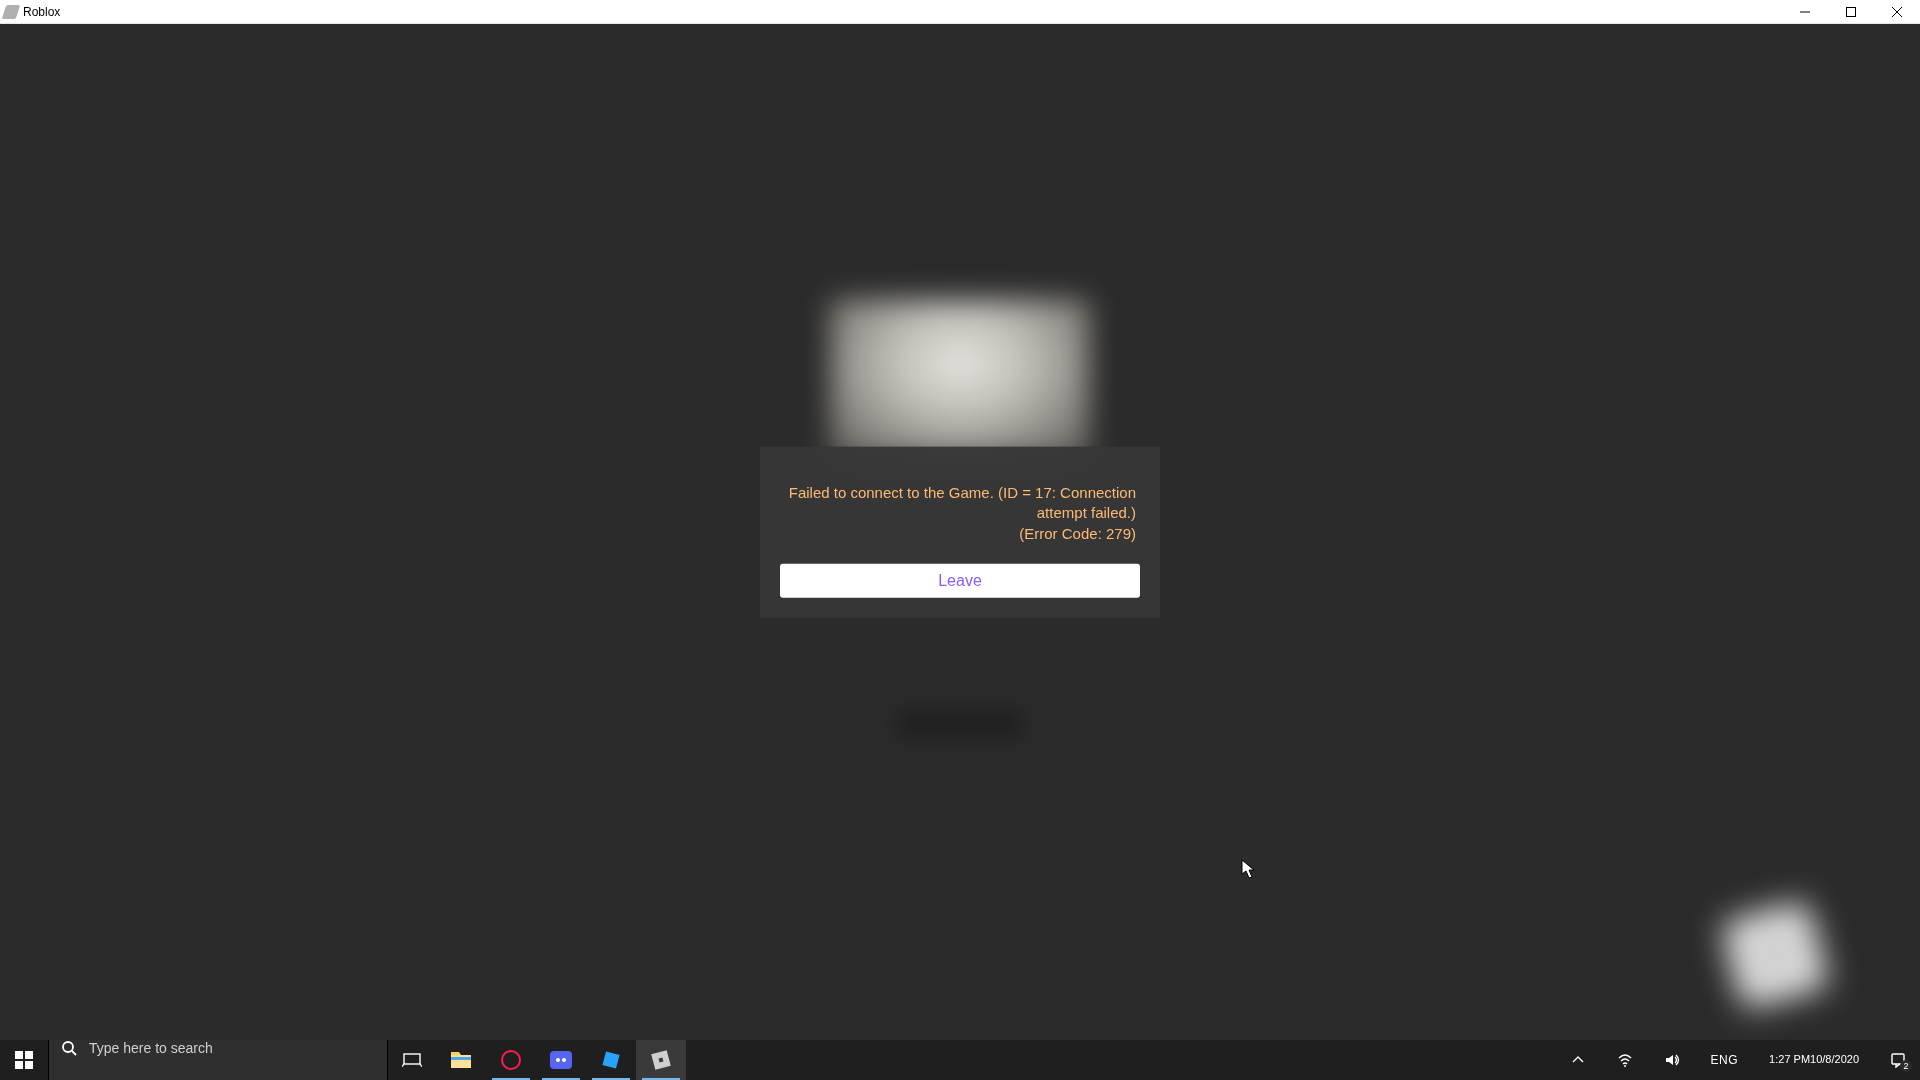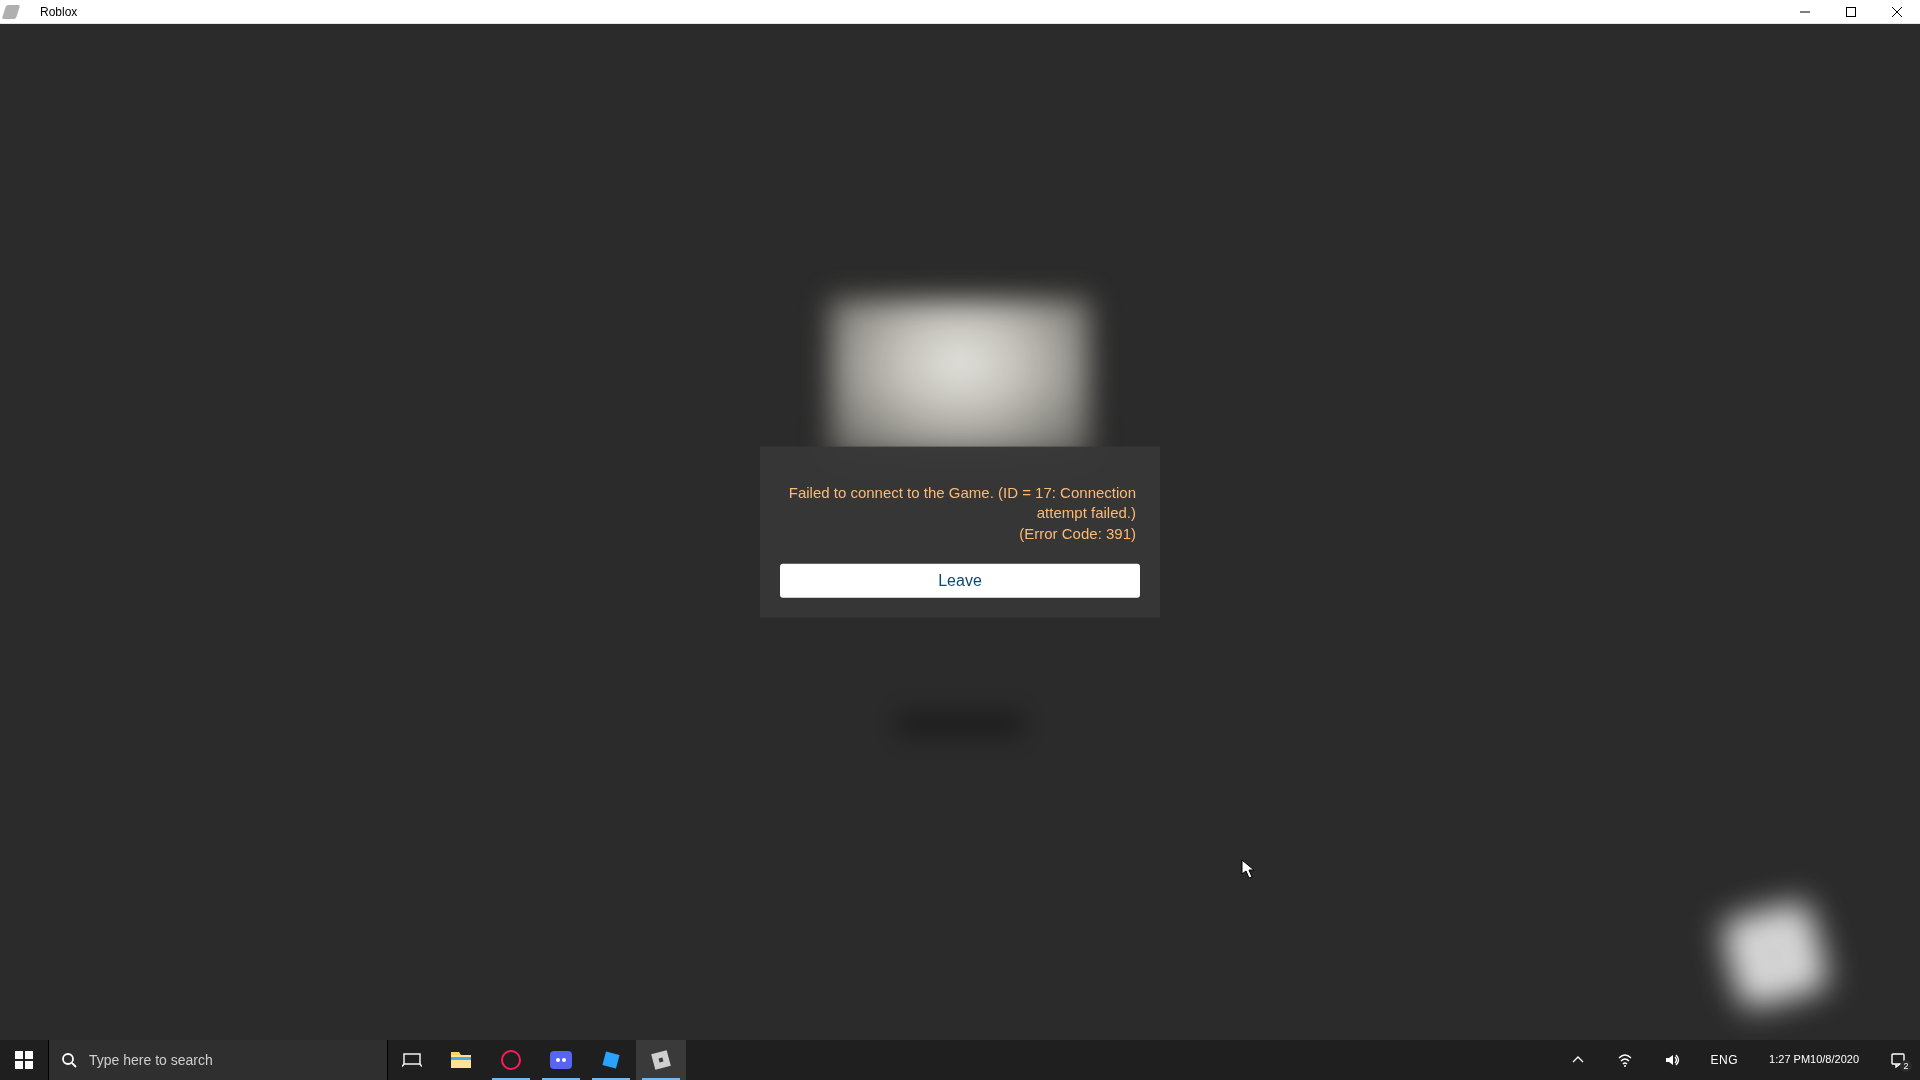--- a/index.html
+++ b/index.html
@@ -11,21 +11,21 @@
     
     .titlebar {
       height: 24px;
       background: #ffffff;
       display: flex;
       align-items: center;
       justify-content: space-between;
       padding-left: 4px;
       border-bottom: 1px solid #e6e6e6;
     }
-    .titlebar-left { display: flex; align-items: center; gap: 22px; }
+    .titlebar-left { display: flex; align-items: center; gap: 5px; }
     .titlebar-icon {
       width: 14px; height: 14px;
       background: #b0b0b0;
       transform: skewX(-18deg);
       border-radius: 2px;
     }
     .titlebar-title { font-size: 12px; color: #000; }
     .titlebar-controls { display: flex; height: 100%; }
     .titlebar-btn {
       width: 46px; height: 100%;
@@ -113,21 +113,21 @@
       text-align: right;
       color: #fdba74;
       font-size: 15px;
       line-height: 1.35;
       padding: 18px 4px 20px 4px;
     }
     .dialog-button {
       display: block;
       width: 100%;
       background: #fff;
-      color: #0c4a6e;
+      color: #8b5cf6;
       text-align: center;
       font-size: 16px;
       font-weight: 500;
       padding: 8px 0;
       border: none;
       border-radius: 3px;
       cursor: pointer;
     }
 
     
@@ -142,21 +142,21 @@
 
     .start-btn {
       width: 48px;
       display: flex; align-items: center; justify-content: center;
     }
     .start-btn svg { width: 18px; height: 18px; fill: #fff; }
 
     .search-box {
       width: 340px;
       background: #2f2f2f;
-      display: flex; align-items: center;
+      display: flex; align-items: flex-start;
       padding: 0 12px;
       gap: 12px;
       border-left: 1px solid #000;
       border-right: 1px solid #000;
     }
     .search-box svg { width: 16px; height: 16px; stroke: #fff; fill: none; stroke-width: 1.8; }
     .search-input {
       flex: 1;
       background: transparent;
       border: none;
@@ -259,21 +259,21 @@
 
   <div class="cursor">
     <svg viewBox="0 0 16 20">
       <path d="M1 1 L1 15 L5 12 L8 19 L11 18 L8 11 L13 11 Z" fill="#ffffff" stroke="#000" stroke-width="1"></path>
     </svg>
   </div>
 
   <div class="dialog">
     <div class="dialog-body">
       <span>Failed to connect to the Game. (ID = 17: Connection attempt failed.)</span><br>
-      <span>(Error Code: 391)</span>
+      <span>(Error Code: 279)</span>
     </div>
     <button class="dialog-button">Leave</button>
   </div>
 
 </div>
 
 <div class="taskbar">
 
   <div class="start-btn">
     <svg viewBox="0 0 18 18">

